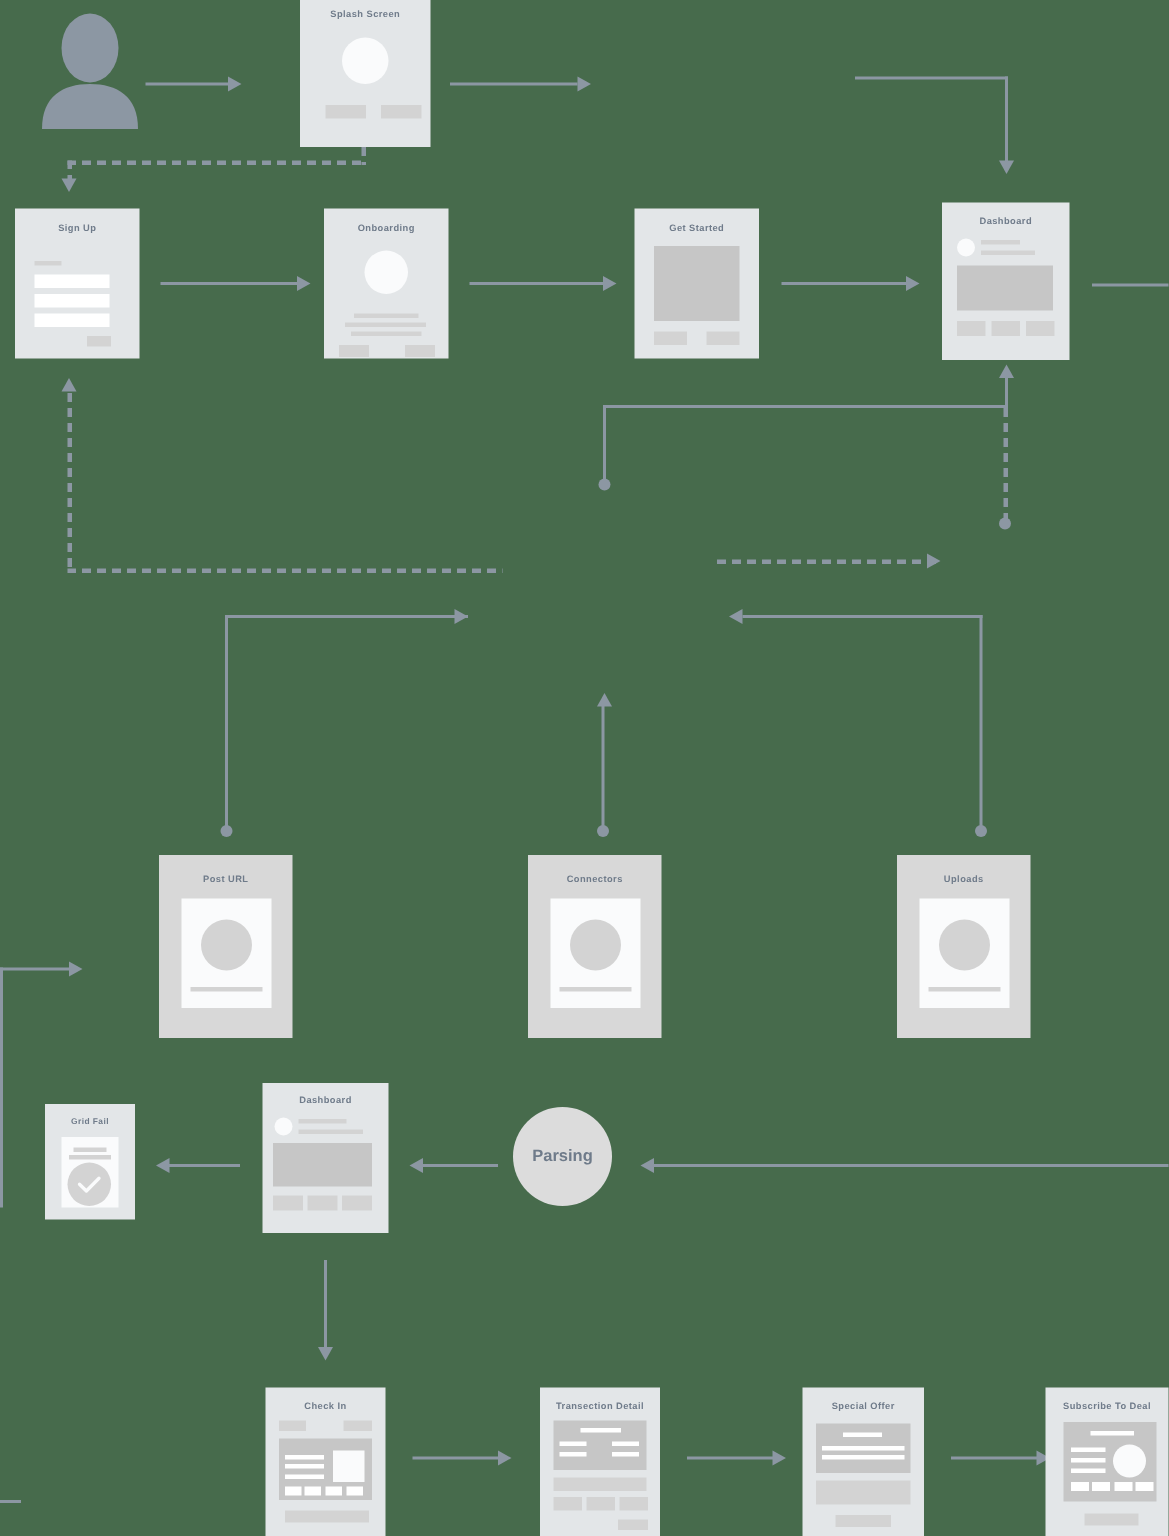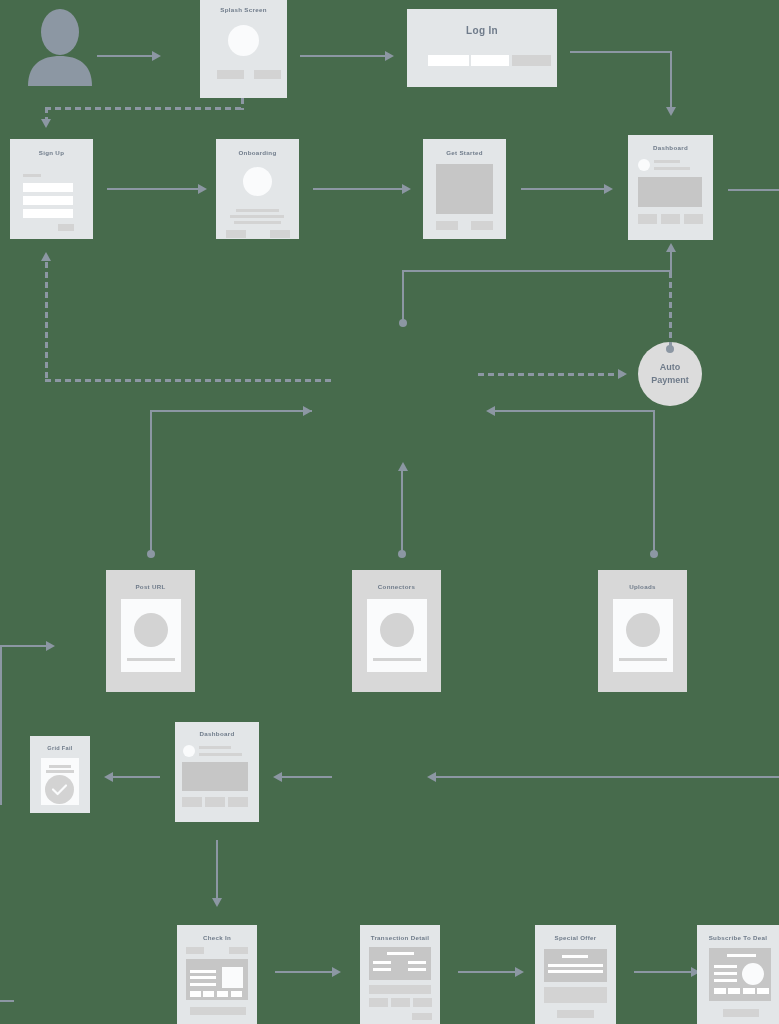--- a/index.html
+++ b/index.html
@@ -77,26 +77,20 @@
   <div class="card" style="left:200px;top:0px;width:87px;height:98px;">
     <div class="ttl">Splash Screen</div>
     <div class="circ" style="left:28px;top:25px;width:31px;height:31px;"></div>
     <div class="blk mid" style="left:17px;top:70px;width:27px;height:9px;"></div>
     <div class="blk mid" style="left:54px;top:70px;width:27px;height:9px;"></div>
   </div>
 
   <div class="ln lnh" style="left:300px;top:55px;width:85px;"></div>
   <div class="arr arr-r" style="left:385px;top:51px;"></div>
 
-  <div class="card" style="left:407px;top:9px;width:150px;height:78px;">
-    <div class="ttl" style="top:16px;font-size:10px;">Log In</div>
-    <div class="blk white" style="left:21px;top:46px;width:41px;height:11px;"></div>
-    <div class="blk white" style="left:64px;top:46px;width:38px;height:11px;"></div>
-    <div class="blk mid" style="left:105px;top:46px;width:39px;height:11px;"></div>
-  </div>
 
   <div class="ln lnh" style="left:570px;top:51px;width:102px;"></div>
   <div class="ln lnv" style="left:670px;top:51px;height:58px;"></div>
   <div class="arr arr-d" style="left:666px;top:107px;"></div>
 
   <div class="dashv" style="left:241px;top:98px;height:12px;"></div>
   <div class="dashh" style="left:45px;top:107px;width:198px;"></div>
   <div class="dashv" style="left:45px;top:107px;height:14px;"></div>
   <div class="arr arr-d" style="left:41px;top:119px;"></div>
 
@@ -151,24 +145,20 @@
 
   <div class="dot" style="left:399px;top:319px;"></div>
   <div class="ln lnv" style="left:402px;top:270px;height:52px;"></div>
   <div class="ln lnh" style="left:402px;top:270px;width:270px;"></div>
   <div class="ln lnv" style="left:670px;top:252px;height:20px;"></div>
   <div class="arr arr-u" style="left:666px;top:243px;"></div>
 
   <div class="dashh" style="left:478px;top:373px;width:148px;"></div>
   <div class="arr arr-r" style="left:618px;top:369px;"></div>
 
-  <div class="node" id="auto-node">
-    <div>Auto</div>
-    <div>Payment</div>
-  </div>
   <div class="dot" style="left:666px;top:345px;"></div>
   <div class="dashv" style="left:669px;top:272px;height:76px;"></div>
 
   <div class="dashh" style="left:45px;top:379px;width:290px;"></div>
   <div class="dashv" style="left:45px;top:262px;height:120px;"></div>
   <div class="arr arr-u" style="left:41px;top:252px;"></div>
 
   <div class="ln lnh" style="left:495px;top:410px;width:160px;"></div>
   <div class="arr arr-l" style="left:486px;top:406px;"></div>
   <div class="ln lnv" style="left:653px;top:410px;height:144px;"></div>
@@ -229,20 +219,23 @@
     <div class="blk mid" style="left:24px;top:31px;width:43px;height:3px;"></div>
     <div class="blk" style="left:7px;top:40px;width:66px;height:29px;"></div>
     <div class="blk mid" style="left:7px;top:75px;width:20px;height:10px;"></div>
     <div class="blk mid" style="left:30px;top:75px;width:20px;height:10px;"></div>
     <div class="blk mid" style="left:53px;top:75px;width:20px;height:10px;"></div>
   </div>
 
   <div class="ln lnh" style="left:280px;top:776px;width:52px;"></div>
   <div class="arr arr-l" style="left:273px;top:772px;"></div>
 
+  <div class="node" id="parsing-node">
+    <div>Parsing</div>
+  </div>
 
   <div class="ln lnh" style="left:436px;top:776px;width:343px;"></div>
   <div class="arr arr-l" style="left:427px;top:772px;"></div>
 
   <div class="ln lnv" style="left:216px;top:840px;height:62px;"></div>
   <div class="arr arr-d" style="left:212px;top:898px;"></div>
 
   <div class="ln lnh" style="left:0px;top:1000px;width:14px;"></div>
 
   <div class="card" style="left:177px;top:925px;width:80px;height:99px;">

